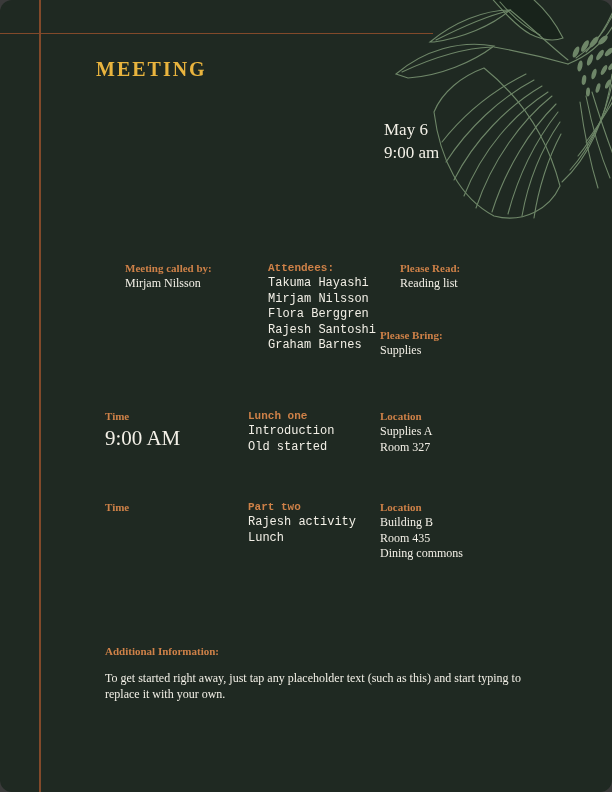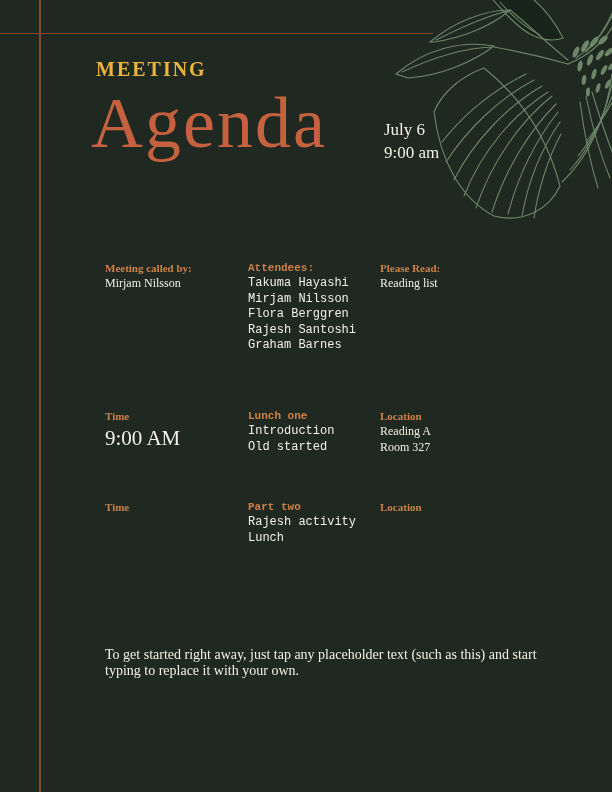--- a/index.html
+++ b/index.html
@@ -4,20 +4,21 @@
 <style>
   html,body{margin:0;padding:0;background:#3a3a3a;}
   .page{
     position:relative;
     width:612px;height:792px;
     background:#1F2922;
     overflow:hidden;
     font-family:"Liberation Serif","DejaVu Serif",serif;
     color:#F3F0E7;
     margin:0 auto;
+    border-radius:12px;
   }
   .abs{position:absolute;}
   .vline{left:39px;top:0;width:1.5px;height:792px;background:#82492A;}
   .hline{left:0;top:33px;width:433px;height:1.2px;background:#82492A;}
   .flower{right:0;top:0;}
   .kicker{
     left:96px;top:58px;
     font-size:20px;font-weight:bold;
     letter-spacing:2px;
     color:#E9B43E;
@@ -48,29 +49,29 @@
   .big-time{
     font-size:21px;
     color:#F3F0E7;
     line-height:24px;
     margin-top:2px;
     white-space:nowrap;
   }
   .col1{left:105px;}
   .col2{left:248px;font-family:Liberation Mono, monospace;}
   .col3{left:380px;}
-  .row-info{top:260px;}
+  .row-info{top:260px;margin-left:20px;}
   .row-bring{top:327px;}
   .row-s1{top:408px;}
   .row-s2{top:499px;}
   .additional{left:105px;top:643px;width:460px;}
   .additional .body{
-    font-size:14px;line-height:15.5px;
-    color:#F3F0E7;
-    margin-top:4px;
+    font-size:12px;line-height:15.5px;
+    color:#F3F0E7;
+    margin-top:12px;
     width:452px;
     white-space:normal;
   }
 </style>
 </head>
 <body>
 
 <div class="page">
 
   <div class="abs vline"></div>
@@ -131,23 +132,22 @@
         <ellipse cx="232" cy="70" rx="2.2" ry="5.5" transform="rotate(30 232 70)"></ellipse>
         <ellipse cx="240" cy="66" rx="2.2" ry="5" transform="rotate(42 240 66)"></ellipse>
         <ellipse cx="216" cy="92" rx="2" ry="4.5" transform="rotate(4 216 92)"></ellipse>
         <ellipse cx="226" cy="88" rx="2" ry="5" transform="rotate(16 226 88)"></ellipse>
         <ellipse cx="236" cy="84" rx="2" ry="5" transform="rotate(28 236 84)"></ellipse>
       </g>
     </svg>
   </div>
 
   <div class="abs kicker">MEETING</div>
-  <div class="abs title">Agenda</div>
   <div class="abs dateblock">
-    <div>July 6</div>
+    <div>May 6</div>
     <div>9:00 am</div>
   </div>
 
   <div class="abs col1 row-info">
     <div class="lbl">Meeting called by:</div>
     <div class="val">Mirjam Nilsson</div>
   </div>
 
   <div class="abs col2 row-info">
     <div class="lbl">Attendees:</div>
@@ -158,51 +158,61 @@
         <div class="val">Rajesh Santoshi</div>
         <div class="val">Graham Barnes</div>
       </div>
   </div>
 
   <div class="abs col3 row-info">
     <div class="lbl">Please Read:</div>
     <div class="val">Reading list</div>
   </div>
 
+  <div class="abs col3 row-bring">
+    <div class="lbl">Please Bring:</div>
+    <div class="val">Supplies</div>
+  </div>
 
   <div class="abs col1 row-s1">
     <div class="lbl">Time</div>
     <div class="big-time">9:00 AM</div>
   </div>
   <div class="abs col2 row-s1">
     <div class="lbl">Lunch one</div>
     <div>
         <div class="val">Introduction</div>
         <div class="val">Old started</div>
       </div>
   </div>
   <div class="abs col3 row-s1">
     <div class="lbl">Location</div>
     <div>
-        <div class="val">Reading A</div>
+        <div class="val">Supplies A</div>
         <div class="val">Room 327</div>
       </div>
   </div>
 
   <div class="abs col1 row-s2">
     <div class="lbl">Time</div>
   </div>
   <div class="abs col2 row-s2">
     <div class="lbl">Part two</div>
     <div>
         <div class="val">Rajesh activity</div>
         <div class="val">Lunch</div>
       </div>
   </div>
   <div class="abs col3 row-s2">
     <div class="lbl">Location</div>
+    <div>
+        <div class="val">Building B</div>
+        <div class="val">Room 435</div>
+        <div class="val">Dining commons</div>
+      </div>
   </div>
 
   <div class="abs additional">
+    <div class="lbl">Additional Information:</div>
     <div class="body">To get started right away, just tap any placeholder text (such as this) and start typing to replace it with your own.</div>
   </div>
 
 </div>
 
 </body></html>

